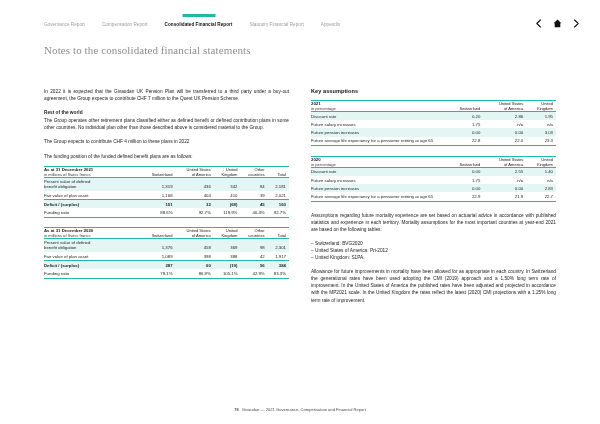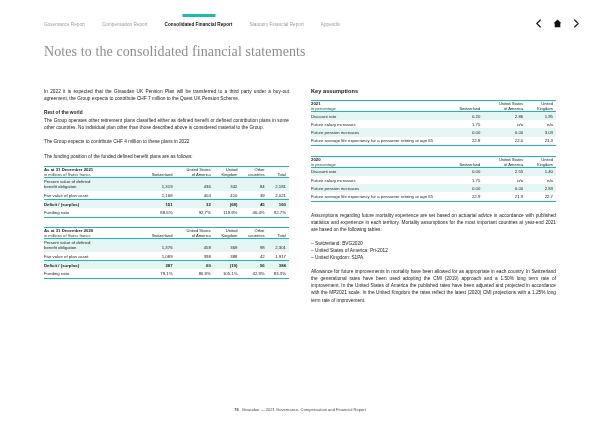--- a/index.html
+++ b/index.html
@@ -62,21 +62,21 @@
     gap: 11px;
   }
   .nav-icons svg { display: block; }
 
   
   .page-title {
     position: absolute;
     left: 44px;
     top: 44px;
     font-family: "Liberation Serif", serif;
-    font-size: 14px;
+    font-size: 11px;
     color: #8d8d8d;
     letter-spacing: 0.1px;
   }
 
   
   .col-left {
     position: absolute;
     left: 44px;
     top: 88px;
     width: 245px;

